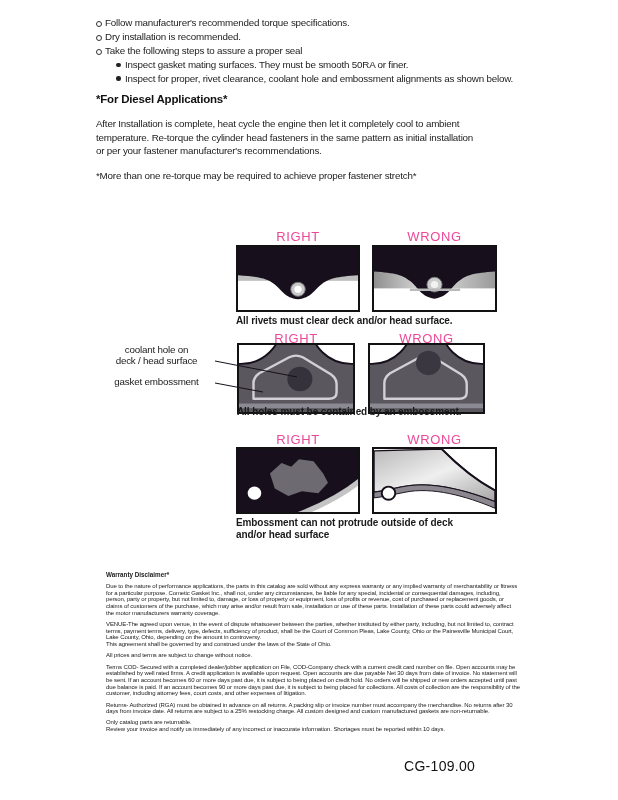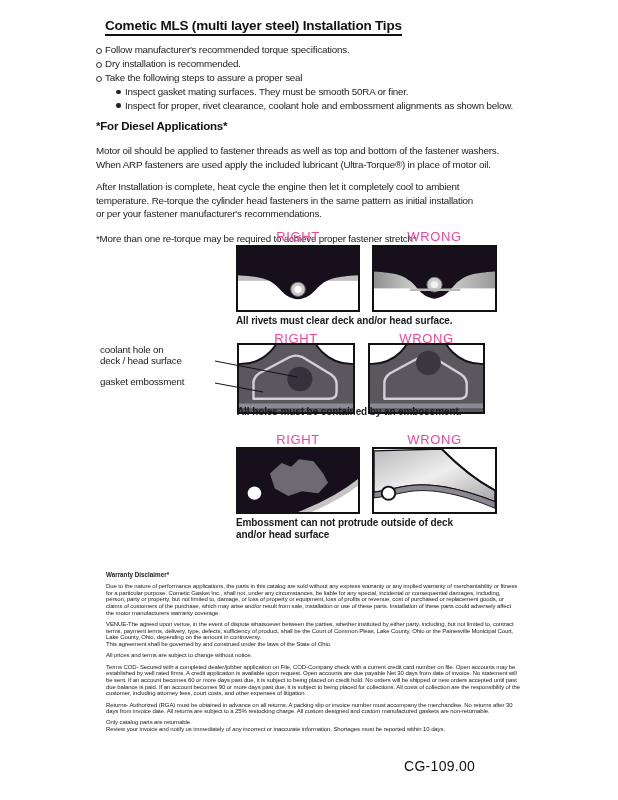--- a/index.html
+++ b/index.html
@@ -28,45 +28,42 @@
   .para.gap{margin-top:9px;}
   .note{margin:11px 0 0 0;font-size:9.8px;line-height:13.5px;}
   
   .diag-section{position:absolute;left:0;width:618px;}
   .rw-label{position:absolute;font-size:13px;letter-spacing:0.6px;color:#ec4899;text-align:center;}
   .diag-box{
     position:absolute;box-sizing:border-box;border:2px solid #121212;background:#fff;overflow:hidden;
   }
   .diag-box svg{display:block;width:100%;height:100%;}
   .caption{position:absolute;font-size:10px;color:#1a1a1a;letter-spacing:-0.1px;white-space:pre-line;line-height:12px;font-weight:bold;}
-  .callout{position:absolute;font-size:9.8px;color:#1a1a1a;text-align:left;white-space:pre-line;line-height:11px;letter-spacing:-0.2px;}
+  .callout{position:absolute;font-size:9.8px;color:#1a1a1a;text-align:center;white-space:pre-line;line-height:11px;letter-spacing:-0.2px;}
   .leader-overlay{position:absolute;left:0;top:0;pointer-events:none;}
   
   .legal{position:absolute;left:106px;top:571px;width:414px;color:#222;}
   .legal-h{margin:0 0 5px 0;font-size:6.3px;font-weight:bold;}
   .legal p{margin:0 0 4.5px 0;font-size:6px;line-height:6.7px;letter-spacing:-0.1px;white-space:pre-line;}
   
   .footer-code{position:absolute;left:404px;top:758px;font-size:14px;letter-spacing:0.3px;color:#111;}
 </style>
 </head>
 <body>
 
 <div class="page">
 
   <div class="flow">
-    <h1 class="doc-title">Cometic MLS (multi layer steel) Installation Tips</h1>
     <div class="bullet">Follow manufacturer's recommended torque specifications.</div>
     <div class="bullet">Dry installation is recommended.</div>
     <div class="bullet">Take the following steps to assure a proper seal</div>
     <div class="subbullet">Inspect gasket mating surfaces.  They must be smooth 50RA or finer.</div>
     <div class="subbullet">Inspect for proper, rivet clearance, coolant hole and embossment alignments as shown below.</div>
 
     <h2 class="diesel-h">*For Diesel Applications*</h2>
-    <p class="para">Motor oil should be applied to fastener threads as well as top and bottom of the fastener washers.
-When ARP fasteners are used apply the included lubricant (Ultra-Torque®) in place of motor oil.</p>
     <p class="para gap">After Installation is complete, heat cycle the engine then let it completely cool to ambient
 temperature. Re-torque the cylinder head fasteners in the same pattern as initial installation
 or per your fastener manufacturer's recommendations.</p>
     <p class="note">*More than one re-torque may be required to achieve proper fastener stretch*</p>
   </div>
 
   <div class="diag-section" style="top:228px;height:102px;">
     <div class="rw-label" style="left:236px;top:1px;width:124px;">RIGHT</div>
     <div class="rw-label" style="left:372px;top:1px;width:125px;">WRONG</div>
 

